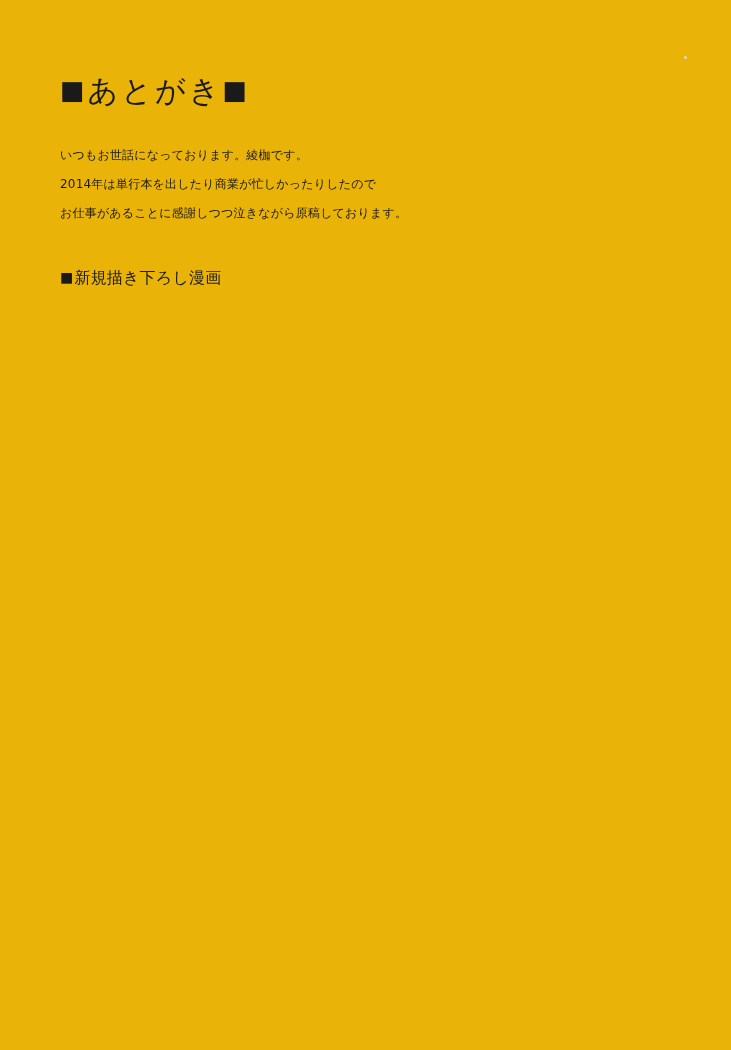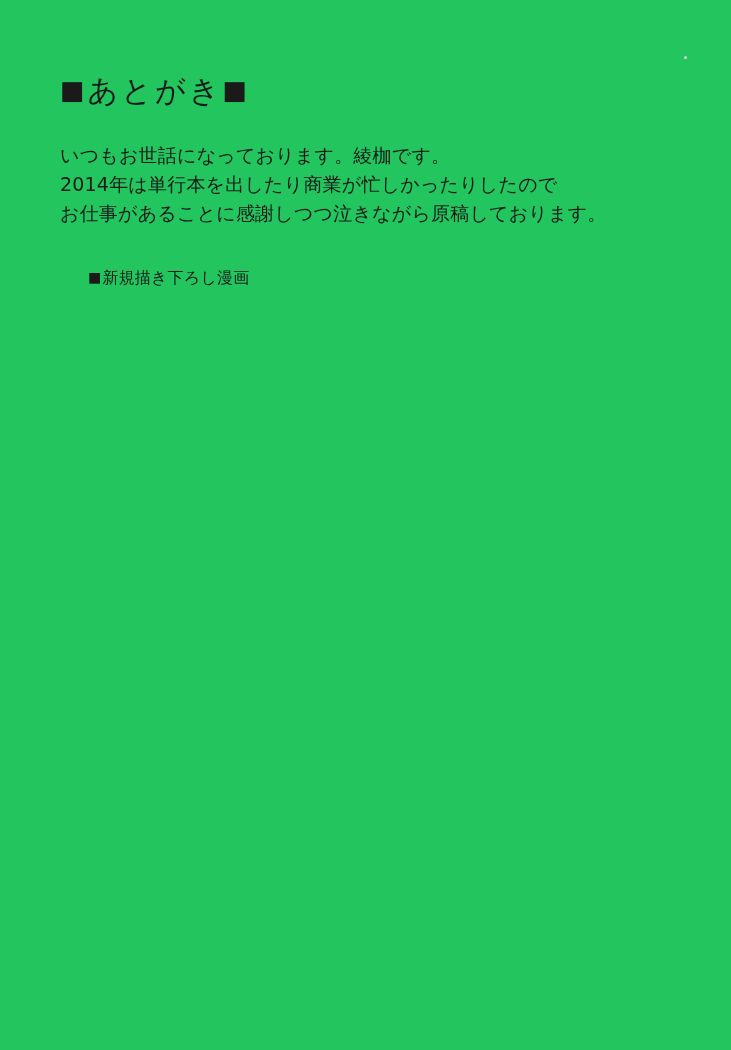--- a/index.html
+++ b/index.html
@@ -11,21 +11,21 @@
     width: 731px;
     height: 1050px;
     position: relative;
     font-family: "DejaVu Sans", "Liberation Sans", sans-serif;
     color: #1a1a1a;
     overflow: hidden;
   }
   .page {
     position: absolute;
     inset: 0;
-    background: #22c55e;
+    background: #eab308;
     text-decoration: underline;
   }
   .content {
     position: absolute;
     left: 60px;
     top: 74px;
     right: 40px;
   }
   
   .heading {
@@ -35,40 +35,39 @@
     line-height: 1.1;
     margin: 0 0 34px 0;
     white-space: nowrap;
   }
   .heading .sq {
     font-size: 26px;
     vertical-align: 2px;
   }
   
   .body-block {
-    font-size: 19px;
+    font-size: 12px;
     line-height: 29px;
     letter-spacing: 0.2px;
     margin: 0 0 0 0;
   }
   .body-line {
     white-space: nowrap;
   }
   
   .works {
     margin-top: 36px;
     font-size: 16px;
     line-height: 26px;
     list-style: none;
     padding: 0;
   }
   .work-item {
     white-space: nowrap;
     letter-spacing: 0.2px;
-    margin-left: 28px;
   }
   .work-item .bullet {
     font-size: 14px;
     vertical-align: 1px;
     margin-right: 1px;
   }
   
   .speck {
     position: absolute;
     left: 684px;

